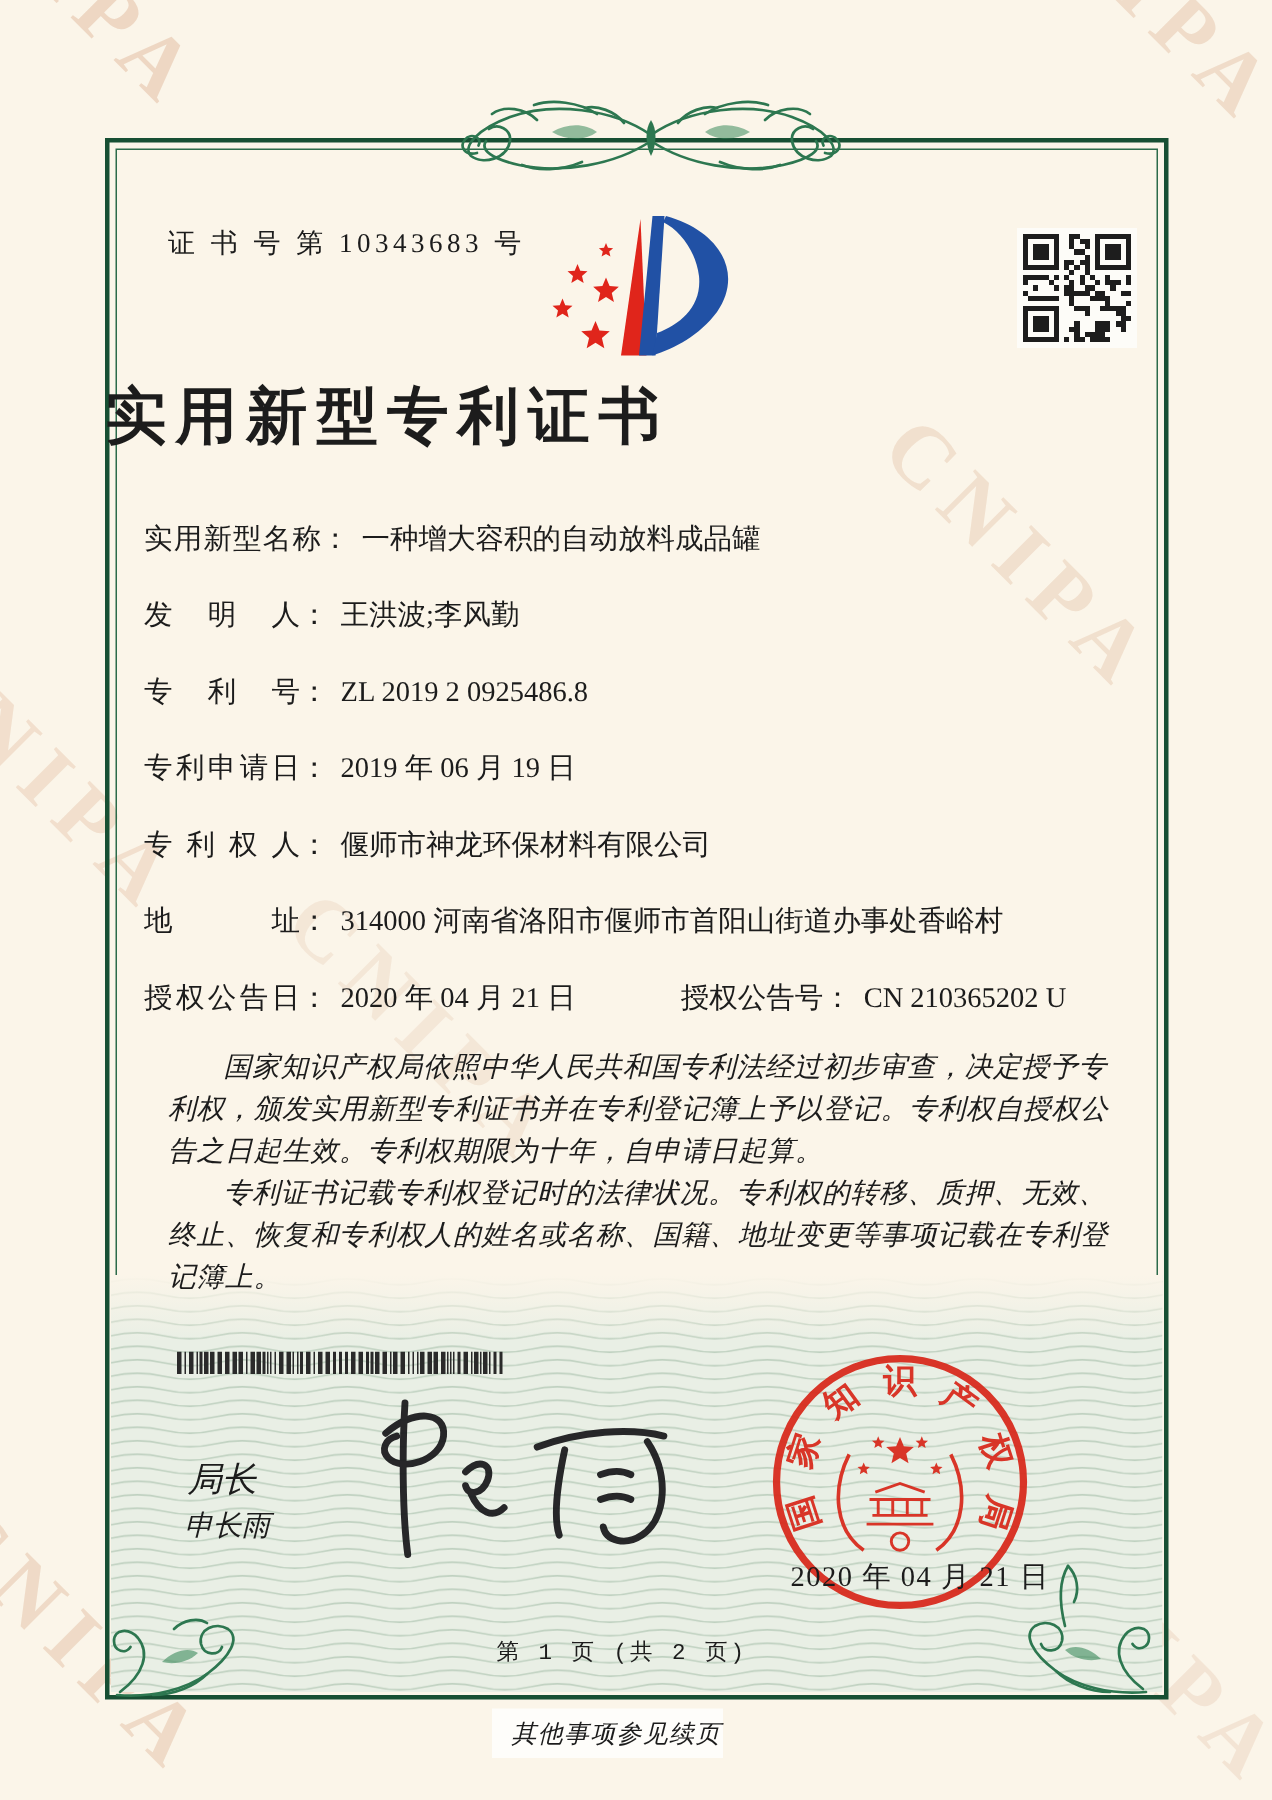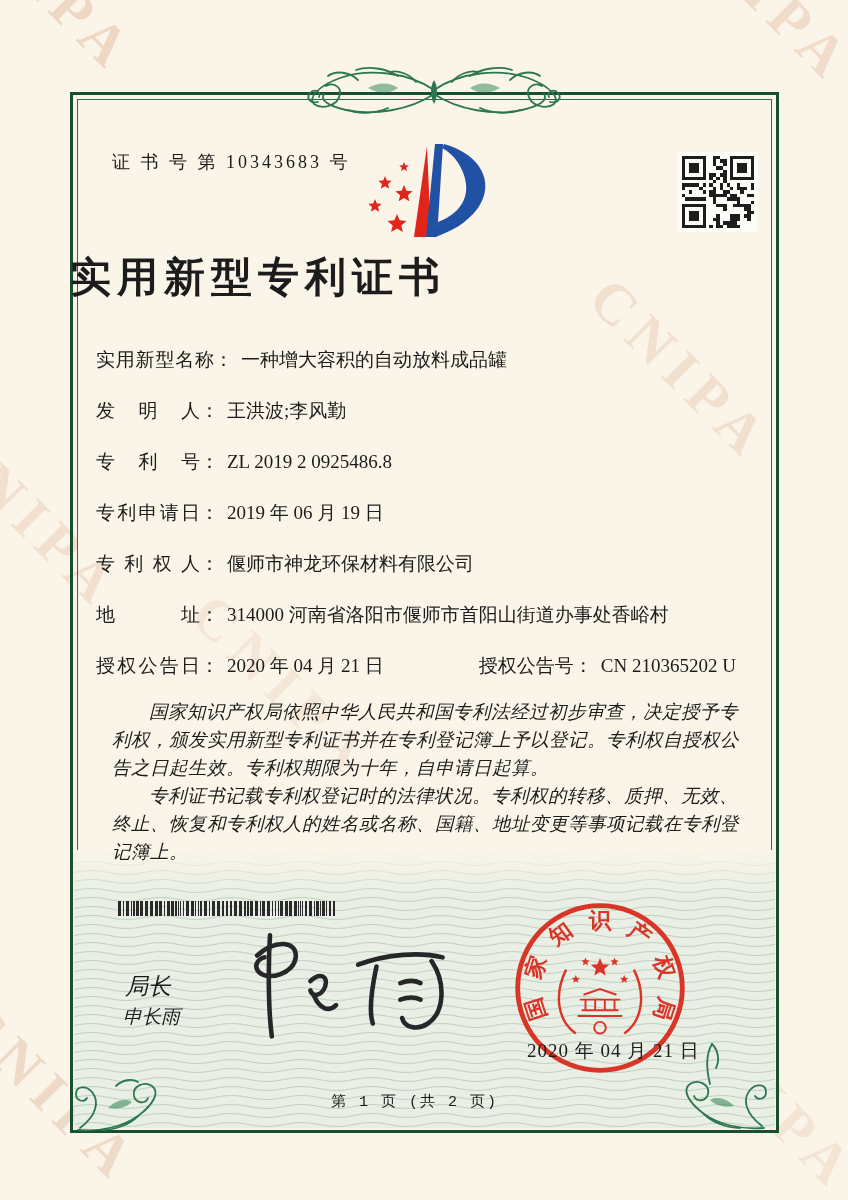--- a/index.html
+++ b/index.html
@@ -46,21 +46,21 @@
   .qr{position:absolute;left:678px;top:152px;background:#fdfcf8;padding:4px;}
   .title{
     position:absolute;left:70px;width:709px;top:250px;text-align:left;
     font-size:41px;font-weight:bold;letter-spacing:6px;
   }
   .fields{position:absolute;left:96px;top:348px;width:640px;font-size:19px;}
   .field-row{display:flex;align-items:baseline;line-height:24px;margin-bottom:27px;white-space:nowrap;}
   .field-label{display:inline-block;min-width:104px;text-align:justify;text-align-last:justify;}
   .field-label.wide{min-width:118px;}
   .field-colon{margin-right:8px;}
-  .grant-right{margin-left:95px;display:flex;align-items:flex-end;}
+  .grant-right{margin-left:70px;display:flex;align-items:flex-end;}
   .body-text{
     position:absolute;left:112px;top:698px;width:636px;
     font-size:18.5px;line-height:28px;font-style:italic;letter-spacing:.5px;
   }
   .body-text p{margin:0;text-indent:2em;}
   .barcode{position:absolute;left:118px;top:901px;}
   .sig-title{position:absolute;left:125px;top:971px;font-size:23px;font-style:italic;}
   .sig-name{position:absolute;left:123px;top:1004px;font-size:19px;font-style:italic;}
   .signature-svg{position:absolute;left:222px;top:928px;}
   .seal-svg{position:absolute;left:508px;top:896px;}
@@ -526,14 +526,17 @@
           <path d="M76,118 L114,118"></path>
           <path d="M72,124 L118,124"></path>
           <circle cx="95" cy="136" r="6"></circle>
         </g>
       </g>
     </g>
   </svg>
   <div class="seal-date">2020 年 04 月 21 日</div>
 
   <div class="page-indicator">第 1 页 (共 2 页)</div>
+  <div class="footer-note-box">
+    <span class="footer-note">其他事项参见续页</span>
+  </div>
 
 </div>
 
 </body></html>

